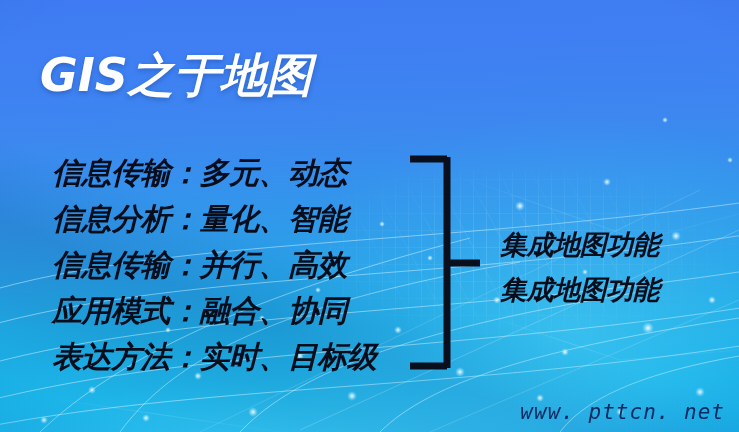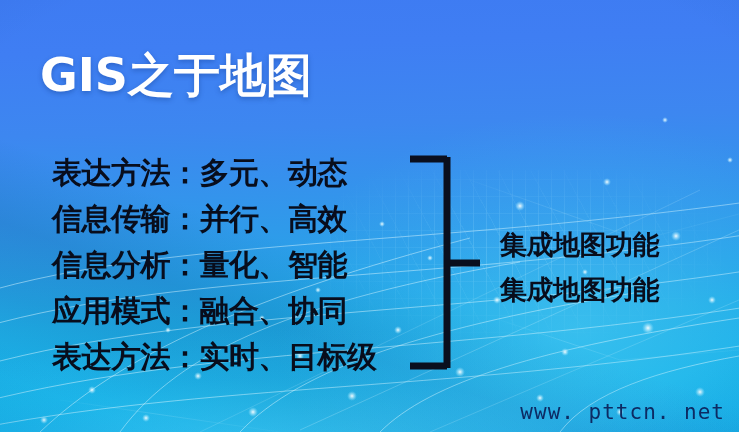--- a/index.html
+++ b/index.html
@@ -14,20 +14,21 @@
     overflow: hidden;
     font-family: "DejaVu Sans", "Liberation Sans", sans-serif;
     background: linear-gradient(178deg,
         #3e7bf2 0%,
         #3f7ef3 12%,
         #3d87f0 30%,
         #2f9aea 52%,
         #1fade6 72%,
         #16b4e8 88%,
         #12b2ea 100%);
+    font-style: italic;
   }
 
   
   .bg-layer { position: absolute; inset: 0; pointer-events: none; }
 
   .bg-glow-right {
     background: radial-gradient(ellipse 420px 300px at 78% 76%,
         rgba(120,225,255,0.30) 0%,
         rgba(90,200,255,0.14) 42%,
         rgba(40,150,230,0.0) 72%);
@@ -199,23 +200,23 @@
       <circle cx="262" cy="318" r="3" fill="url(#dotGlow)"></circle>
       <circle cx="665" cy="120" r="3" fill="url(#dotGlow)"></circle>
     </g>
   </svg>
 
   <div class="bg-layer bg-vignette"></div>
 
   <div class="title">GIS之于地图</div>
 
   <div class="list">
-    <div class="list-item">表达方法：多元、动态</div>
+    <div class="list-item">信息传输：多元、动态</div>
+    <div class="list-item">信息分析：量化、智能</div>
     <div class="list-item">信息传输：并行、高效</div>
-    <div class="list-item">信息分析：量化、智能</div>
     <div class="list-item">应用模式：融合、协同</div>
     <div class="list-item">表达方法：实时、目标级</div>
   </div>
 
   <svg class="bracket" viewBox="0 0 90 215">
     <g stroke="#0a0f1e" stroke-width="7" fill="none" stroke-linecap="butt">
       <path d="M10 4 L 47 4"></path>
       <path d="M47 2 L 47 213"></path>
       <path d="M10 211 L 47 211"></path>
       <path d="M47 108 L 80 108"></path>

